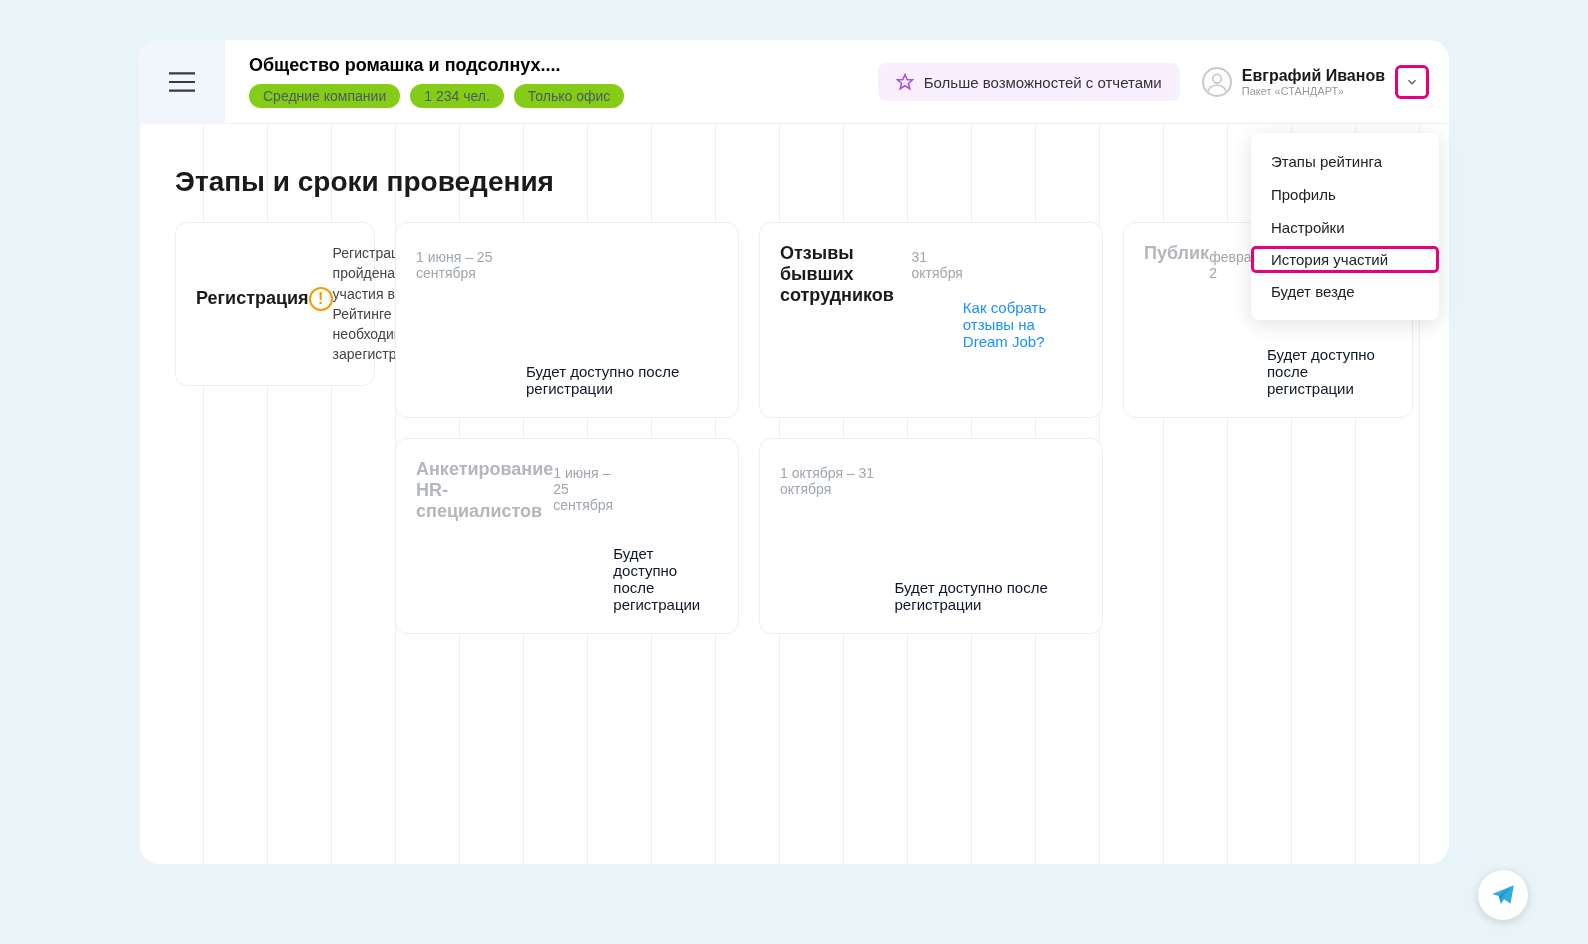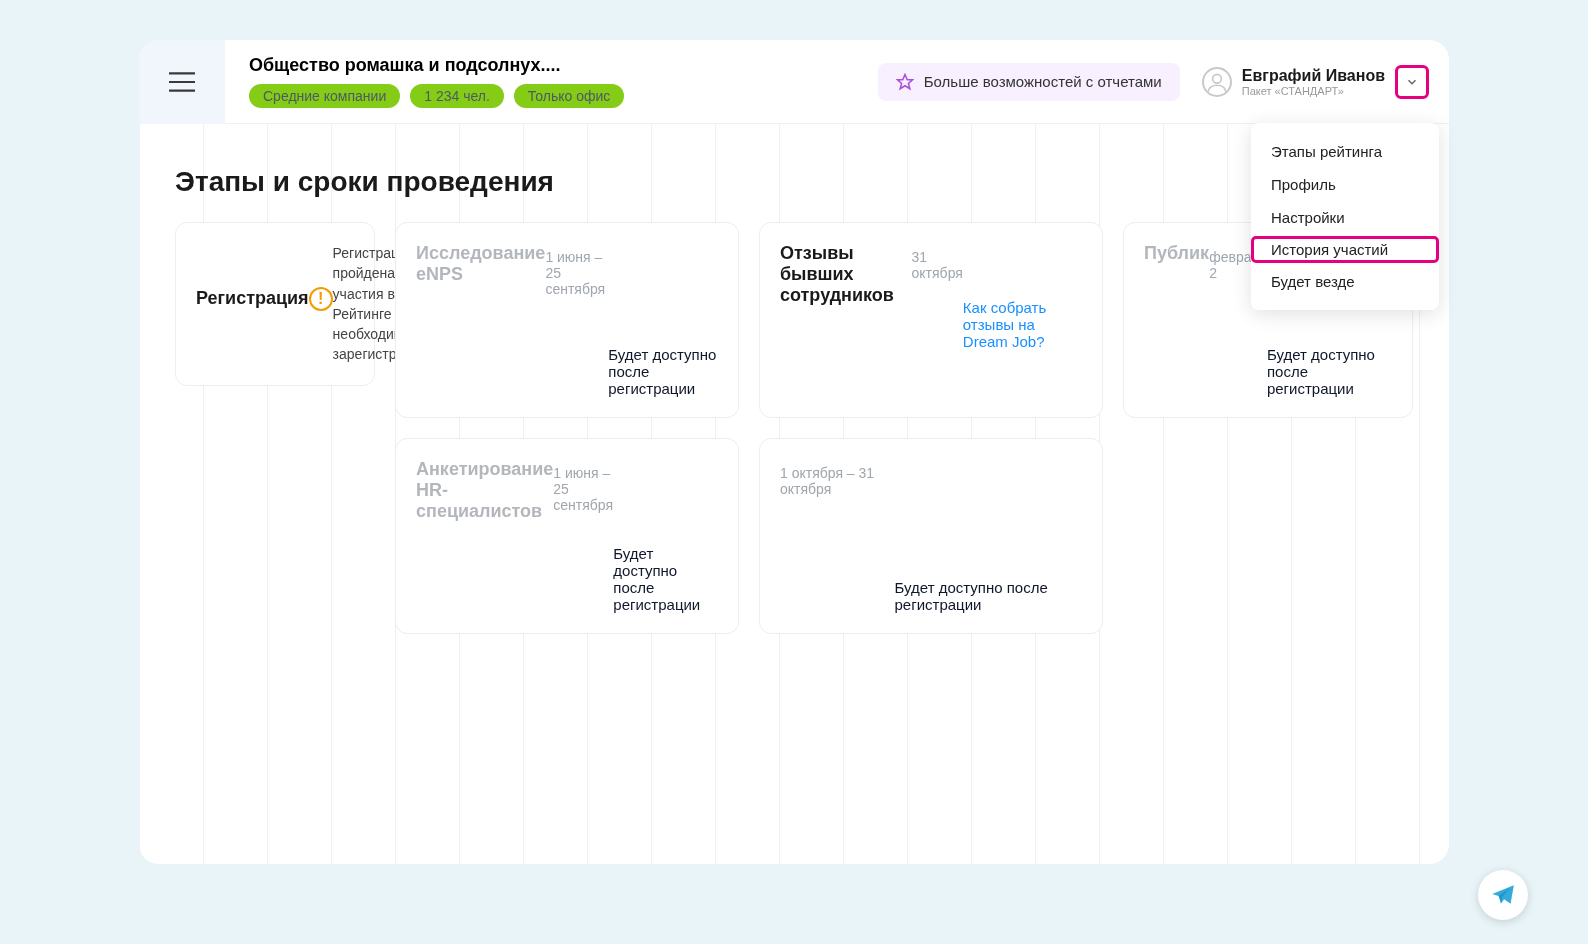--- a/index.html
+++ b/index.html
@@ -56,21 +56,21 @@
       color: #4d5a66;
       font-size: 14px;
       padding: 4px 14px;
       border-radius: 14px;
     }
     .promo {
       background: #f9f0ff;
       color: #333;
       font-size: 15px;
       display: flex;
-      align-items: center;
+      align-items: flex-end;
       gap: 10px;
       padding: 10px 18px;
       border-radius: 8px;
       margin-right: 22px;
       cursor: pointer;
     }
     .promo svg { width: 18px; height: 18px; }
     .user-block {
       display: flex;
       align-items: center;
@@ -93,21 +93,21 @@
     .chevron-btn {
       width: 34px; height: 34px;
       border: 3px solid #e4007f;
       border-radius: 6px;
       display: flex; align-items: center; justify-content: center;
       cursor: pointer;
     }
     .chevron-btn svg { width: 14px; height: 14px; }
     .dropdown {
       position: absolute;
-      top: 58px;
+      top: 68px;
       right: 10px;
       background: #fff;
       border-radius: 8px;
       box-shadow: 0 4px 20px rgba(0,0,0,0.12);
       padding: 12px 0;
       width: 188px;
       z-index: 10;
     }
     .dropdown-item {
       font-size: 15px;
@@ -262,21 +262,20 @@
             <div class="card-title">Регистрация</div>
             <div class="warning-icon">!</div>
           </div>
           <div class="card-desc">Регистрация не пройдена. Для участия в новом Рейтинге необходимо зарегистрироваться</div>
           <button class="card-btn">Зарегистрироваться</button>
         </div>
       </div>
 
       <div class="col">
         <div class="card flex-between">
-          <div class="card-title muted">Исследование eNPS</div>
           <div class="card-date">1 июня – 25 сентября</div>
           <div class="card-footer">Будет доступно после регистрации</div>
         </div>
         <div class="card flex-between">
           <div class="card-title muted">Анкетирование HR-специалистов</div>
           <div class="card-date">1 июня – 25 сентября</div>
           <div class="card-footer">Будет доступно после регистрации</div>
         </div>
       </div>
 

